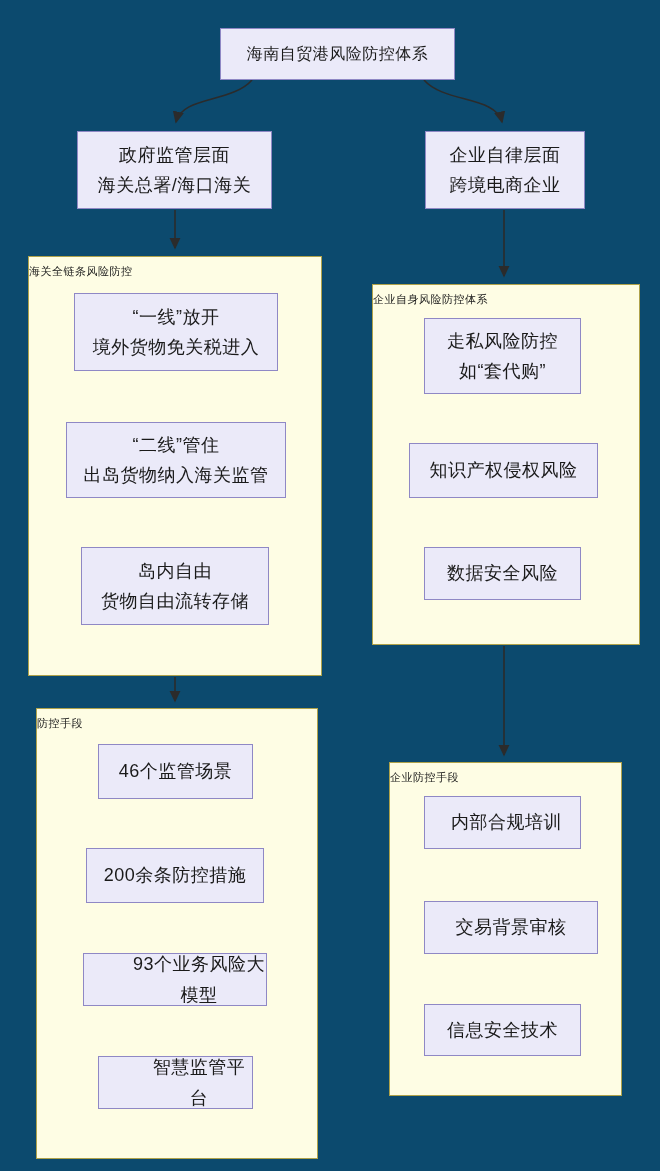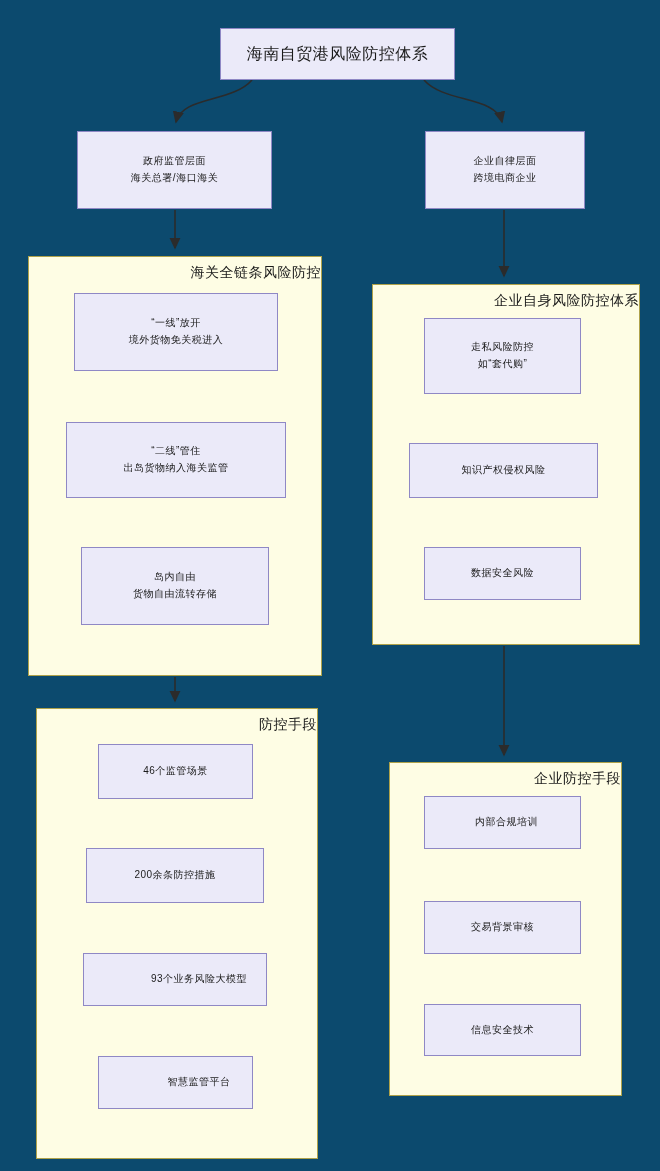--- a/index.html
+++ b/index.html
@@ -31,37 +31,37 @@
   }
   .node {
     position: absolute;
     background: var(--node-fill);
     border: 1.5px solid var(--node-border);
     display: flex;
     flex-direction: column;
     align-items: center;
     justify-content: center;
     text-align: center;
-    font-size: 10px;
+    font-size: 18px;
     line-height: 1.68;
     color: var(--text);
     letter-spacing: 0.5px;
   }
   .group {
     position: absolute;
     background: var(--group-fill);
     border: 1.5px solid var(--group-border);
   }
   .group-title {
     position: absolute;
     top: 7px;
     left: 0;
     width: 100%;
-    text-align: right;
-    font-size: 14px;
+    text-align: left;
+    font-size: 11px;
     letter-spacing: 0.5px;
     color: var(--text);
   }
   .top-title { font-size: 16px; }
 </style>
 </head>
 <body>
 
 <div class="canvas">
 
@@ -137,21 +137,21 @@
     <div class="node" style="left:61px; top:347px; width:155px; height:53px;padding-left:47px;">
       <div>智慧监管平台</div>
     </div>
   </div>
 
   <div class="group" style="left:389px; top:762px; width:233px; height:334px;">
     <div class="group-title">企业防控手段</div>
     <div class="node" style="left:34px; top:33px; width:157px; height:53px;padding-left:8px;">
       <div>内部合规培训</div>
     </div>
-    <div class="node" style="left:34px; top:138px; width:157px; height:53px;">
+    <div class="node" style="left:34px; top:138px; width:174px; height:53px;">
       <div>交易背景审核</div>
     </div>
     <div class="node" style="left:34px; top:241px; width:157px; height:52px;">
       <div>信息安全技术</div>
     </div>
   </div>
 
 </div>
 
 </body></html>

